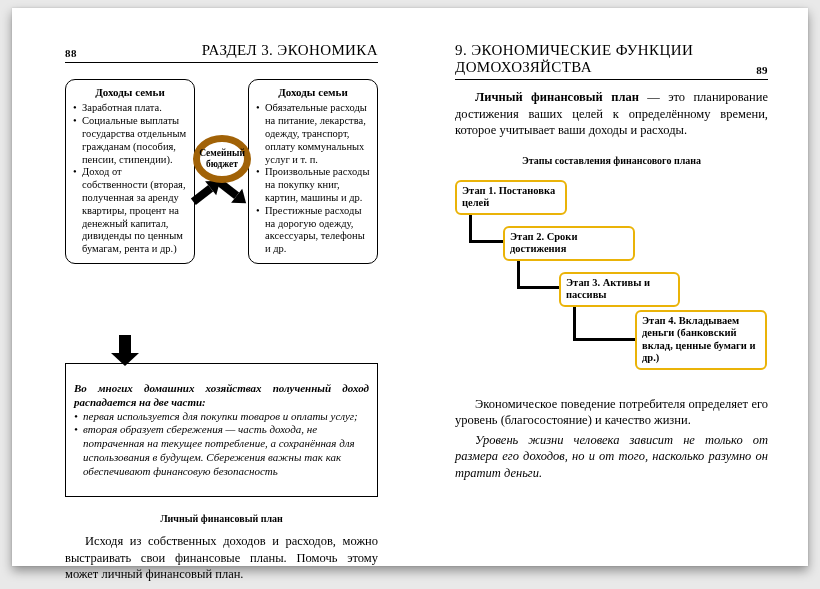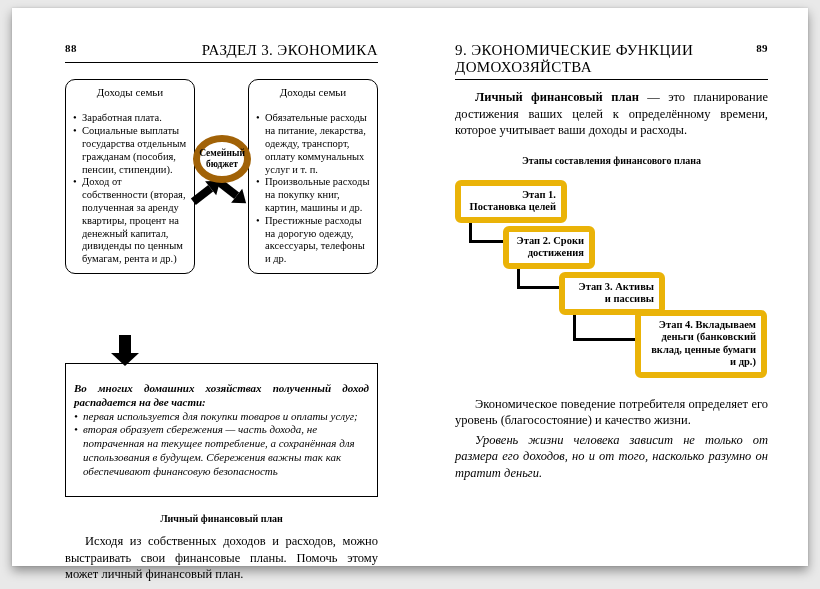--- a/index.html
+++ b/index.html
@@ -13,36 +13,36 @@
   }
   .page {
     position:absolute; left:12px; top:8px; width:796px; height:558px;
     background:#fff;
     box-shadow:0 5px 10px rgba(0,0,0,.38), 0 0 2px rgba(0,0,0,.15);
   }
   .col { position:absolute; top:34px; width:313px; }
   .col-left  { left:53px; }
   .col-right { left:443px; }
 
-  .running { display:flex; justify-content:space-between; 
+  .running { display:flex; justify-content:space-between; align-items:flex-end;
              font-size:10px; letter-spacing:.4px; }
   .running .num { font-weight:bold; font-size:11px; }
   .running .title { font-size:15px; }
   .headrule { border:none; border-top:1px solid #000; margin-top:3px; }
 
   
   .diagram { position:relative; height:252px; margin-top:16px; }
   .rbox {
     position:absolute; top:0; width:130px; background:#fff;
     border:1px solid #000; border-radius:10px; padding:6px 7px 7px;
     font-size:10.5px; line-height:1.22;
   }
   .rbox.left  { left:0; }
   .rbox.right { right:0; }
-  .rbox .btitle { text-align:center; font-weight:normal; font-size:11px; margin-bottom:13px; }
+  .rbox .btitle { text-align:center; font-weight:bold; font-size:11px; margin-bottom:3px; }
   .bullets div { position:relative; padding-left:9px; text-align:left; }
   .bullets div::before { content:"•"; position:absolute; left:0; top:0; }
 
   .oval {
     position:absolute; left:128px; top:56px; width:58px; height:48px;
     border:7px solid #a16207; border-radius:50%; background:#fff; z-index:2;
     display:flex; align-items:center; justify-content:center; text-align:center;
     font-weight:bold; font-size:9.5px; line-height:1.2; padding:2px;
   }
 
@@ -67,27 +67,27 @@
   .notebox .intro { font-weight:bold; }
 
   .center-head { text-align:center; font-weight:bold; font-size:10px; margin-top:16px; }
   .para { font-size:12.5px; line-height:1.32; text-align:justify; text-indent:1.6em; margin-top:9px; }
   .para.italic { font-style:italic; }
   .lead-bold { font-weight:bold; }
 
   
   .cascade { position:relative; height:202px; margin-top:14px; }
   .stage {
-    position:absolute; background:#fff; border:6px solid #eab308; border-radius:6px;
-    padding:3px 5px; text-align:right; font-weight:bold; font-size:10.5px; line-height:1.2;
+    position:absolute; background:#fff; border:2px solid #eab308; border-radius:6px;
+    padding:3px 5px; text-align:left; font-weight:bold; font-size:10.5px; line-height:1.2;
     z-index:2;
   }
   .s1 { left:0;   top:0;   width:112px; }
-  .s2 { left:48px;  top:46px;  width:92px; }
-  .s3 { left:104px; top:92px;  width:106px; }
+  .s2 { left:48px;  top:46px;  width:132px; }
+  .s3 { left:104px; top:92px;  width:121px; }
   .s4 { left:180px; top:130px; width:132px; }
   .elbow { position:absolute; border-left:3px solid #000; border-bottom:3px solid #000; z-index:1; }
   .e1 { left:14px;  top:30px;  width:34px; height:33px; }
   .e2 { left:62px;  top:76px;  width:42px; height:33px; }
   .e3 { left:118px; top:122px; width:62px; height:39px; }
 </style>
 </head>
 <body>
 
 <div class="page">

